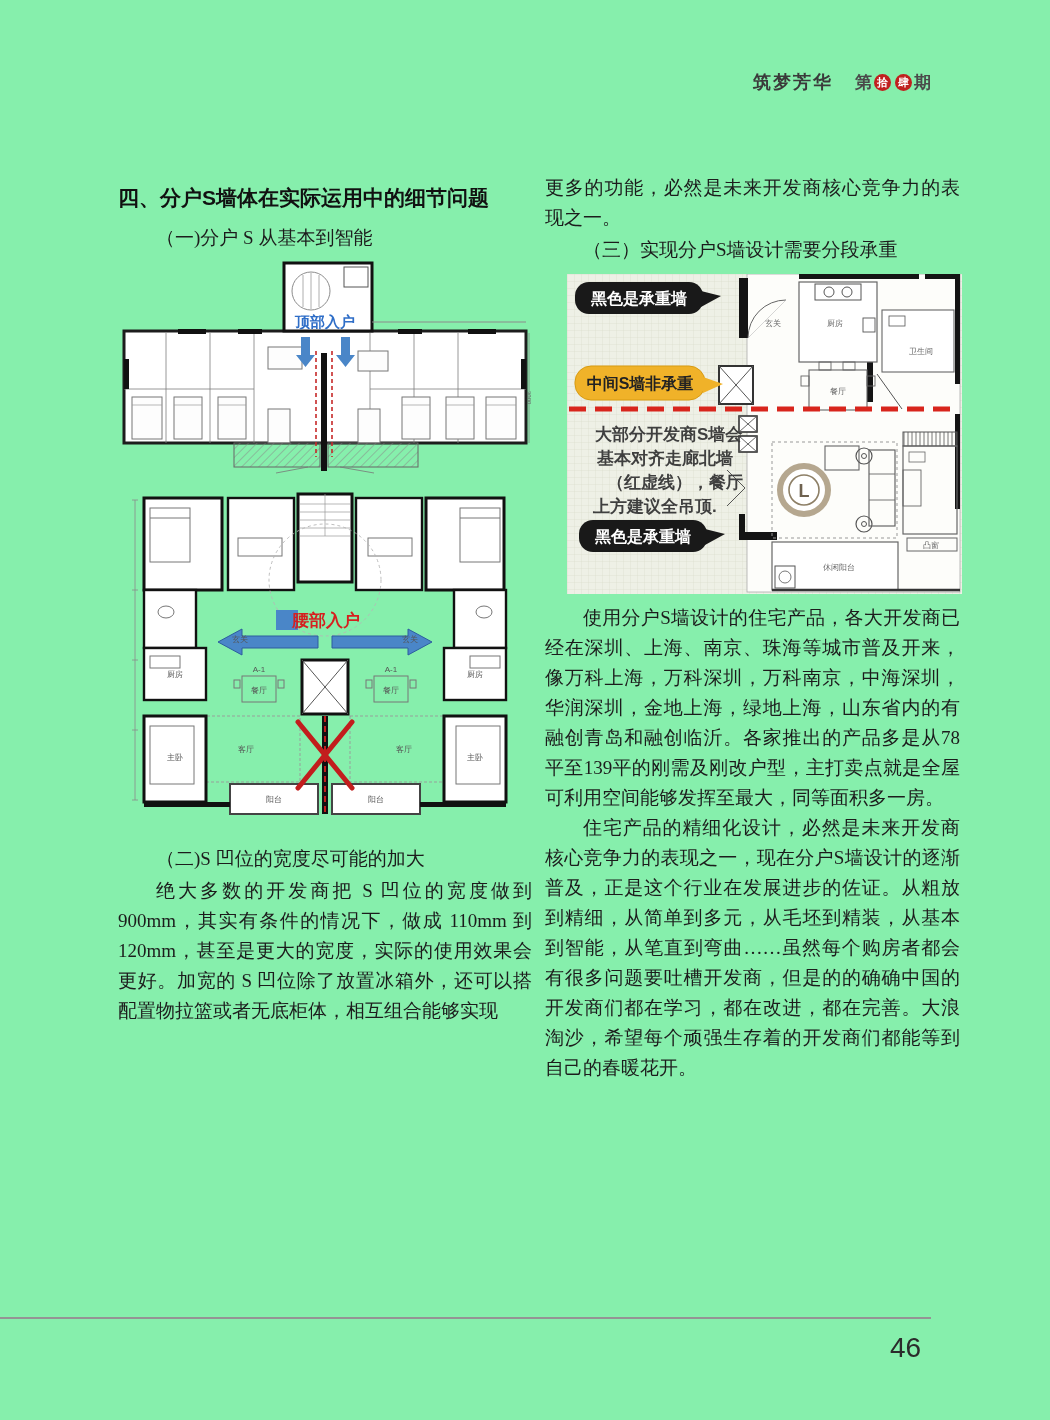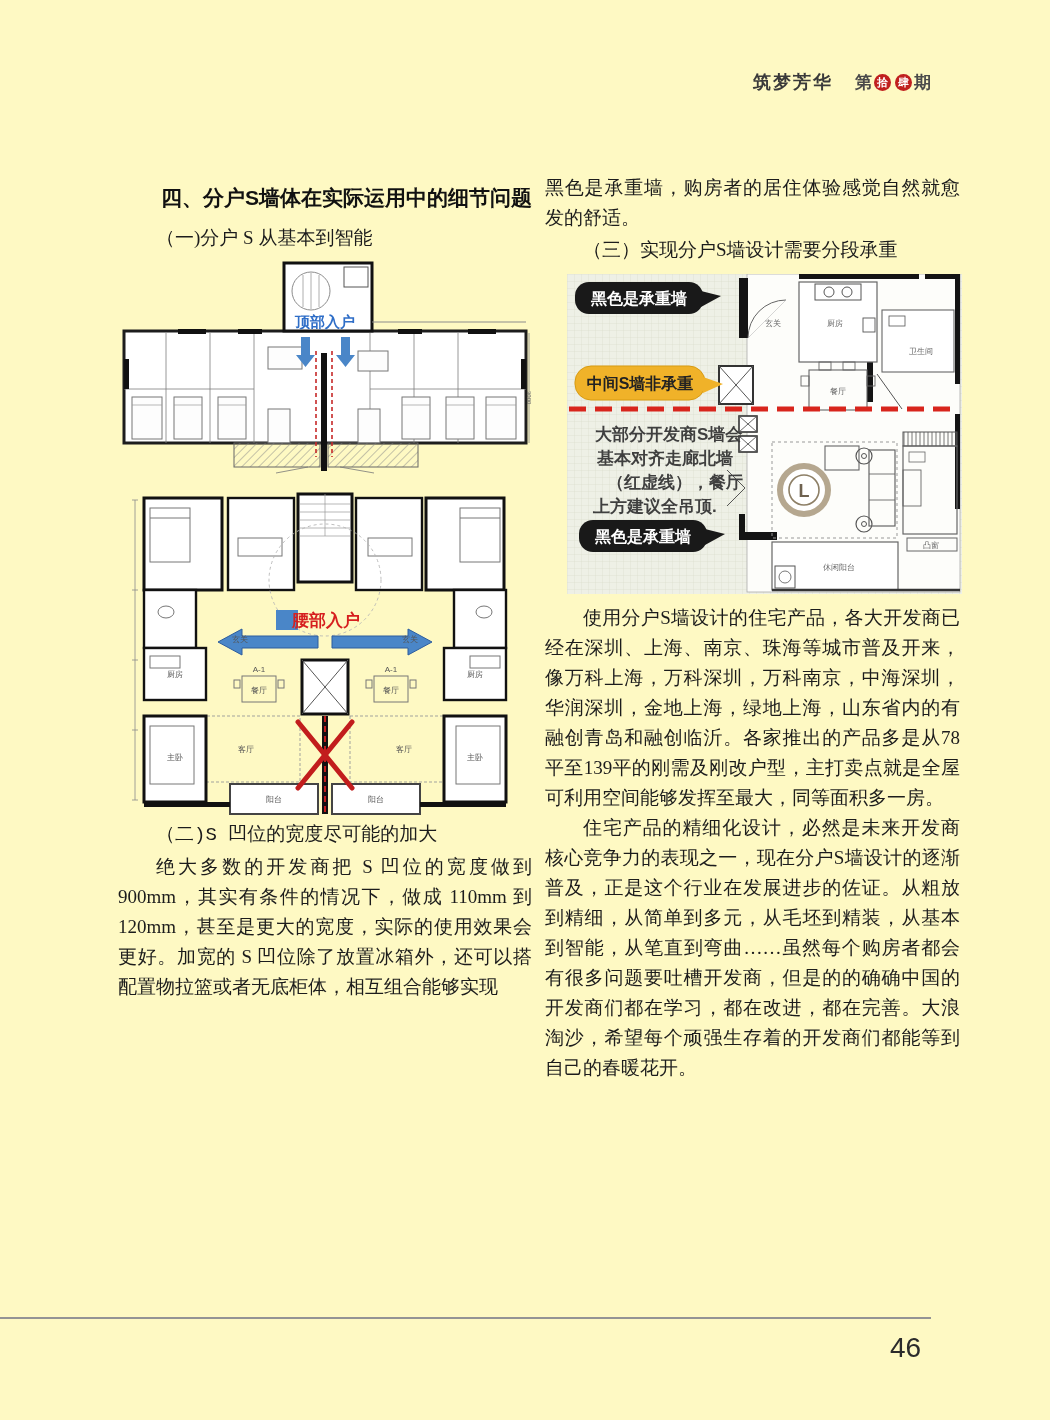--- a/index.html
+++ b/index.html
@@ -1,30 +1,30 @@
 <!DOCTYPE html>
 <html><head>
 <meta charset="utf-8">
 <style>
   html,body{margin:0;padding:0;background:#ffffff;}
-  .page{position:relative;width:1050px;height:1420px;background:#fef9c3;overflow:hidden;
+  .page{position:relative;width:1050px;height:1420px;background:#86efac;overflow:hidden;
         font-family:"Liberation Serif", serif;color:#1c1c1c;}
   
   .mag-header{position:absolute;left:753px;top:70px;display:flex;align-items:center;white-space:nowrap;}
   .brand{font-family:"Liberation Sans",sans-serif;font-weight:bold;font-size:18px;color:#3a3a3a;letter-spacing:2px;}
   .issue{margin-left:22px;display:flex;align-items:center;font-family:"Liberation Sans",sans-serif;
          font-size:17px;color:#4a4a4a;font-weight:bold;}
   .issue .circ{display:inline-block;width:17px;height:17px;border-radius:50%;background:#c0201e;color:#fff;
          font-size:11px;line-height:17px;text-align:center;margin:0 2px;font-weight:bold;}
   
   .col{position:absolute;width:414px;font-size:19px;line-height:30px;text-align:justify;}
   .col-left{left:118px;top:185px;}
   .col-right{left:545px;top:173px;width:415px;}
   h2.sec{font-family:"Liberation Sans",sans-serif;font-size:21px;font-weight:bold;color:#111;
-         margin:0 0 12px 0;line-height:26px;text-align:right;}
+         margin:0 0 12px 0;line-height:26px;text-align:left;}
   p{margin:0;}
   .indent{text-indent:2em;}
   .subhead{text-indent:2em;margin:2px 0 2px 0;}
   svg text{font-family:"Liberation Sans",sans-serif;}
   .plan{display:block;}
   .plan1{margin:6px 0 0 0;}
   .plan2{margin:5px 0 0 12px;}
   .plan3{margin:9px 0 9px 22px;}
   
   .foot-rule{position:absolute;left:0;top:1317px;width:931px;height:2px;background:#949494;}
@@ -237,26 +237,26 @@
         <text x="345" y="197">厨房</text>
         <text x="116" y="272">客厅</text>
         <text x="274" y="272">客厅</text>
         <text x="45" y="280">主卧</text>
         <text x="345" y="280">主卧</text>
         <text x="144" y="322">阳台</text>
         <text x="246" y="322">阳台</text>
       </g>
     </svg>
 
-    <p class="subhead" style="margin-top:0;font-family:Liberation Mono, monospace;">（二)S 凹位的宽度尽可能的加大</p>
+    <p class="subhead" style="margin-top:24px;">（二)S 凹位的宽度尽可能的加大</p>
     <p class="indent">绝大多数的开发商把 S 凹位的宽度做到900mm，其实有条件的情况下，做成 110mm 到120mm，甚至是更大的宽度，实际的使用效果会更好。加宽的 S 凹位除了放置冰箱外，还可以搭配置物拉篮或者无底柜体，相互组合能够实现</p>
   </div>
 
   <div class="col col-right">
-    <p>黑色是承重墙，购房者的居住体验感觉自然就愈发的舒适。</p>
+    <p>更多的功能，必然是未来开发商核心竞争力的表现之一。</p>
     <p class="subhead">（三）实现分户S墙设计需要分段承重</p>
 
     <svg class="plan plan3" width="395" height="320" viewBox="0 0 395 320">
       <defs>
         <pattern id="grid" width="7" height="7" patternUnits="userSpaceOnUse">
           <path d="M7 0 H0 V7" fill="none" stroke="#d8dccb" stroke-width="0.7"></path>
         </pattern>
         <pattern id="vlines" width="4" height="8" patternUnits="userSpaceOnUse">
           <line x1="1" y1="0" x2="1" y2="8" stroke="#666" stroke-width="0.9"></line>
         </pattern>

